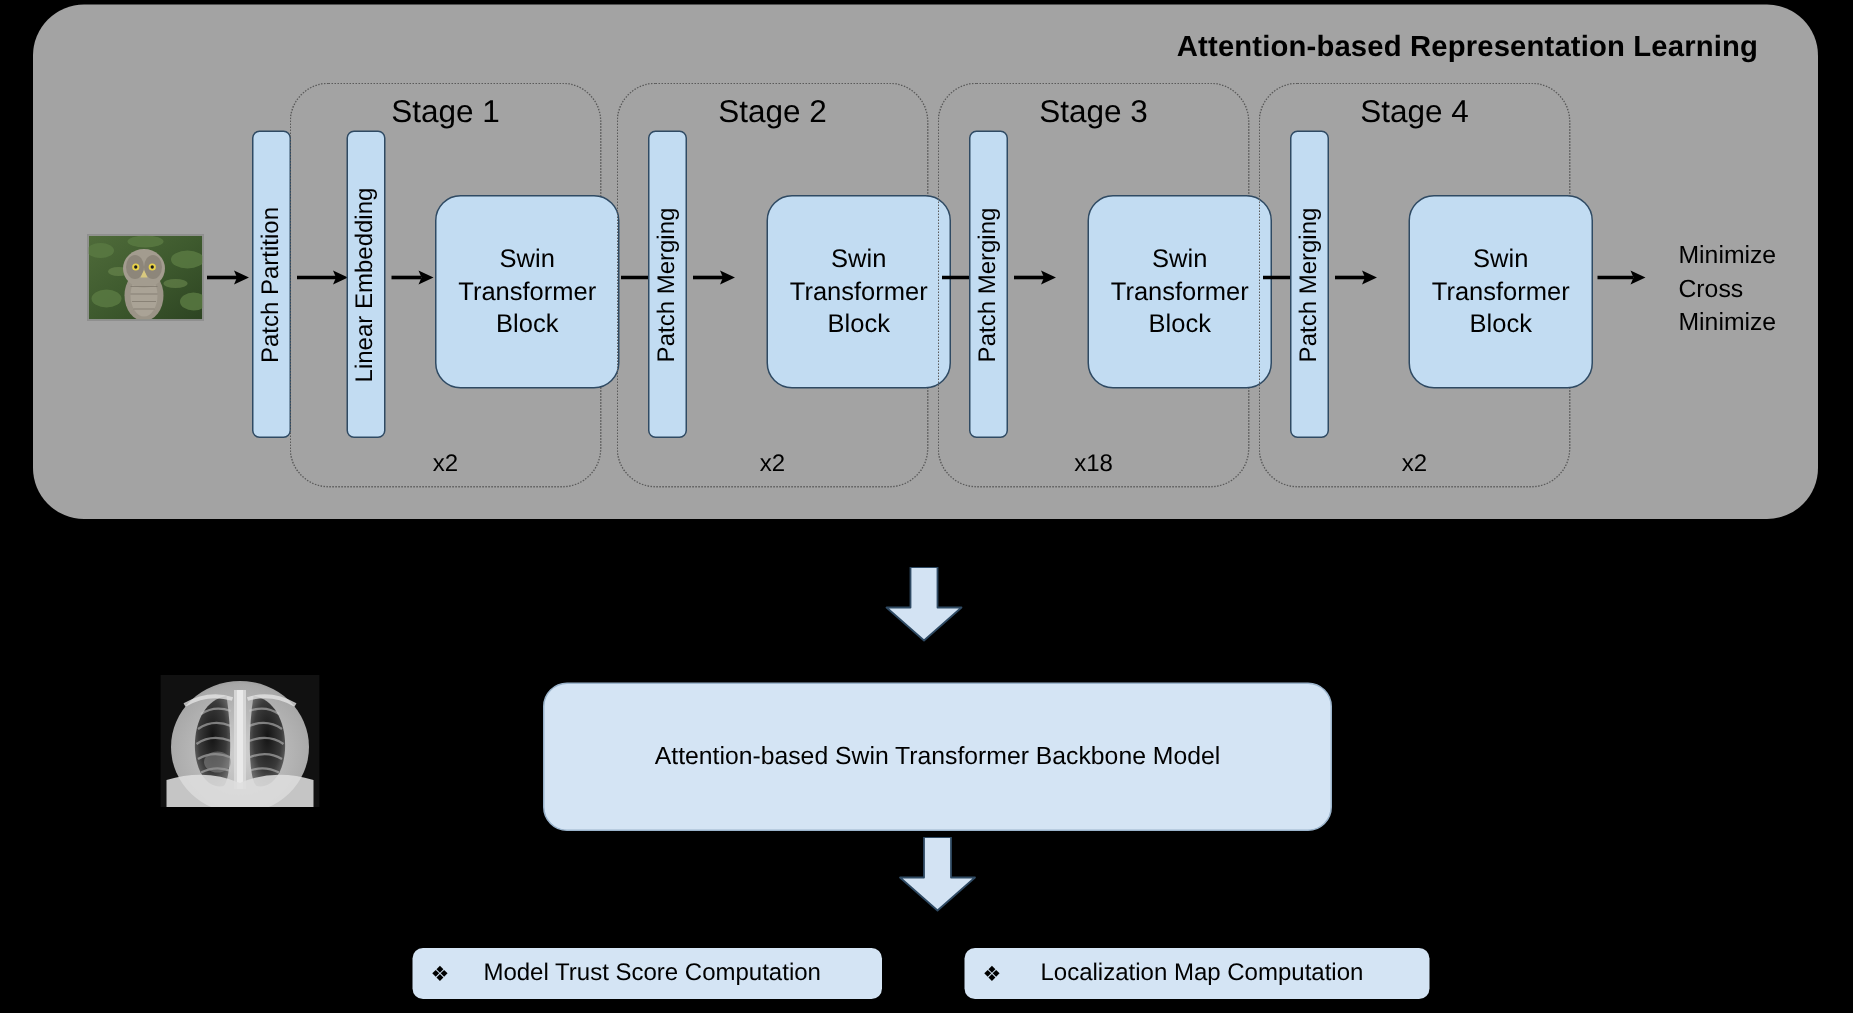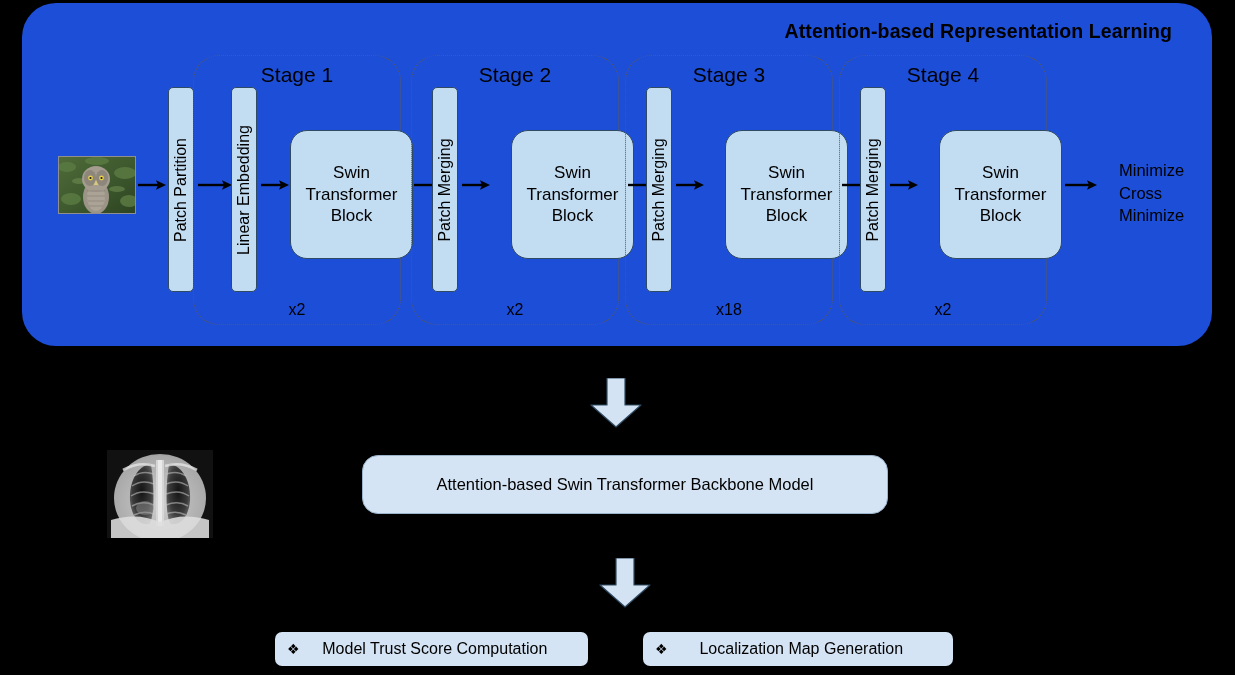--- a/index.html
+++ b/index.html
@@ -16,21 +16,21 @@
     color: #000000;
   }
 
   
   #top-panel {
     position: absolute;
     left: 22px;
     top: 3px;
     width: 1190px;
     height: 343px;
-    background: #1d4ed8;
+    background: #a3a3a3;
     border-radius: 34px;
   }
 
   #panel-title {
     position: absolute;
     right: 40px;
     top: 17px;
     font-size: 19.5px;
     font-weight: bold;
     letter-spacing: 0.1px;
@@ -144,21 +144,21 @@
   
   .block-arrow { position: absolute; }
   .block-arrow svg { display: block; }
 
   
   #backbone-box {
     position: absolute;
     left: 362px;
     top: 455px;
     width: 526px;
-    height: 59px;
+    height: 99px;
     background: #d4e4f4;
     border: 1px solid #9bb4cc;
     border-radius: 16px;
     box-sizing: border-box;
     display: flex;
     align-items: center;
     justify-content: center;
     font-size: 16.5px;
   }
 
@@ -430,14 +430,14 @@
   </svg>
 </div>
 
 <div class="task-box" style="left:275px; width:313px;">
   <span class="task-bullet">❖</span>
   <span class="task-label">Model Trust Score Computation</span>
 </div>
 
 <div class="task-box" style="left:643px; width:310px;">
   <span class="task-bullet">❖</span>
-  <span class="task-label">Localization Map Generation</span>
+  <span class="task-label">Localization Map Computation</span>
 </div>
 
 </body></html>

